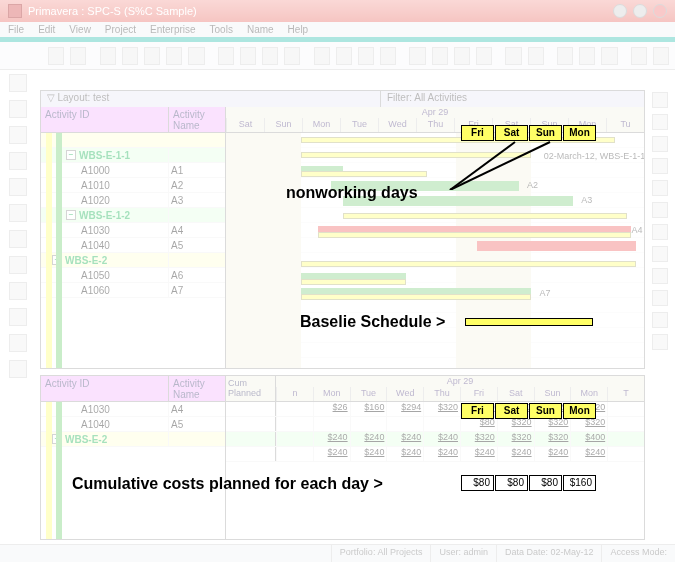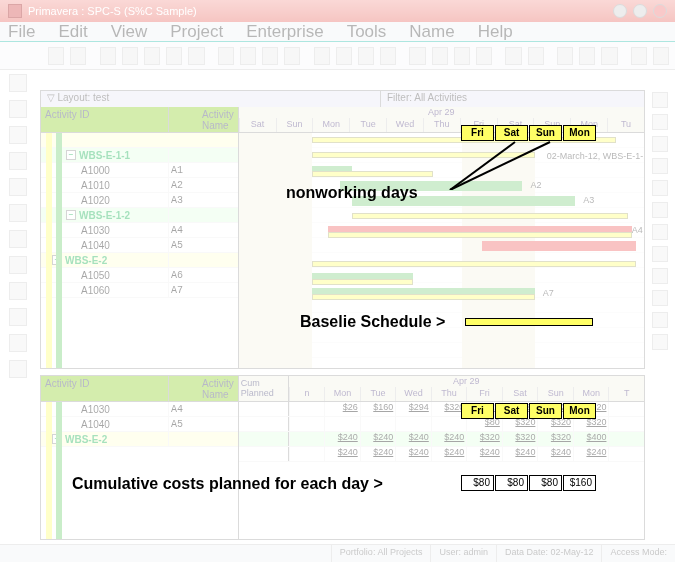--- a/index.html
+++ b/index.html
@@ -7,21 +7,21 @@
   .overlay { position: absolute; inset: 0; background: rgba(255,255,255,0.65); z-index: 50; pointer-events: none; }
 
   
   .titlebar { height: 22px; background: linear-gradient(#f0908a,#e45a52); display: flex; align-items: center; padding: 0 8px; color: #fff; font-size: 11px; }
   .titlebar .app-icon { width: 14px; height: 14px; background: #c33; margin-right: 6px; border: 1px solid #900; }
   .titlebar .spacer { flex: 1; }
   .win-btn { width: 14px; height: 14px; margin-left: 6px; border-radius: 7px; background: #ccc; border:1px solid #999; }
   .win-close { background: #e66; }
 
   
-  .menubar { height: 20px; background: #eef0f3; display: flex; align-items: center; padding-left: 8px; font-size: 17px; color: #333; border-bottom: 1px solid #14b8a6; gap: 9px;}
+  .menubar { height: 20px; background: #eef0f3; display: flex; align-items: center; padding-left: 8px; font-size: 10px; color: #333; border-bottom: 5px solid #14b8a6;}
   .menubar span { margin-right: 14px; }
 
   
   .toolbar { height: 28px; background: #f5f6f8; display: flex; align-items: center; padding-left: 48px; border-bottom: 1px solid #ccc;}
   .tool-btn { width: 18px; height: 18px; margin-right: 6px; background: #e8e8e8; border: 1px solid #ccc; }
   .tool-sep { width: 8px; }
 
   
   .left-tools { position: absolute; left: 2px; top: 72px; width: 32px; display:flex; flex-direction:column; gap:4px;}
   .left-tool { width: 18px; height: 18px; margin: 2px auto; background: #eee; border:1px solid #ccc;}
@@ -34,27 +34,27 @@
   .main { position: absolute; left: 40px; right: 30px; top: 90px; bottom: 22px; display:flex; flex-direction:column; gap: 6px;}
 
   .panel { border: 1px solid #999; display:flex; flex-direction:column; background:#fff;}
   .panel-header { height: 16px; display:flex; font-size: 10px; }
   .panel-header .layout-cell { flex: 0 0 340px; background: #e6e4f2; border-right:1px solid #999; padding: 1px 6px; color:#444; }
   .panel-header .filter-cell { flex: 1; background: #e6e4f2; padding: 1px 6px; color:#444;}
 
   .panel-body { flex:1; display:flex; overflow:hidden; position:relative;}
 
   .activity-table { flex: 0 0 185px; border-right:1px solid #999; font-size:10px; display:flex; flex-direction:column;}
-  .activity-table .at-head { display:flex; background:#84cc16; border-bottom:1px solid #999; height:26px;gap:29px;}
+  .activity-table .at-head { display:flex; background:#f0abfc; border-bottom:1px solid #999; height:26px;}
   .activity-table .at-head .col-id { flex: 0 0 128px; border-right:1px solid #999; padding:2px 4px; color:#336;}
   .activity-table .at-head .col-name { flex:1; padding:2px 4px; color:#336;}
   .at-rows { flex:1; overflow:hidden;}
   .at-row { display:flex; height:15px; border-bottom:1px solid #eee;}
   .at-row .col-id { flex:0 0 128px; border-right:1px solid #eee; display:flex; align-items:center;}
-  .at-row .col-name { flex:1; padding:0 2px; display:flex; align-items:center;font-family:Liberation Mono, monospace;}
+  .at-row .col-name { flex:1; padding:0 2px; display:flex; align-items:center;}
   .wbs-bar { position:absolute; left:5px; top:0; bottom:0; width:6px; background:#ffff66;}
   .wbs-bar2 { left:15px; background:#66cc66;}
   .wbs-row { background:#dfffdf; font-weight:bold; color:#0a4;}
   .wbs-row1 { background:#ffffd0;}
   .indent-box { width: 10px; height:10px; border:1px solid #888; margin:0 3px; font-size:8px; line-height:8px; text-align:center; background:#fff;}
   .act-row .col-id { padding-left: 40px;}
 
   .gantt { flex:1; display:flex; flex-direction:column; position:relative; overflow:hidden;}
   .gantt-head { height:26px; background:#f1efe2; border-bottom:1px solid #999; position:relative;}
   .gantt-head .month { position:absolute; top:0; left:0; right:0; height:12px; text-align:center; font-size:9px; color:#437;}

